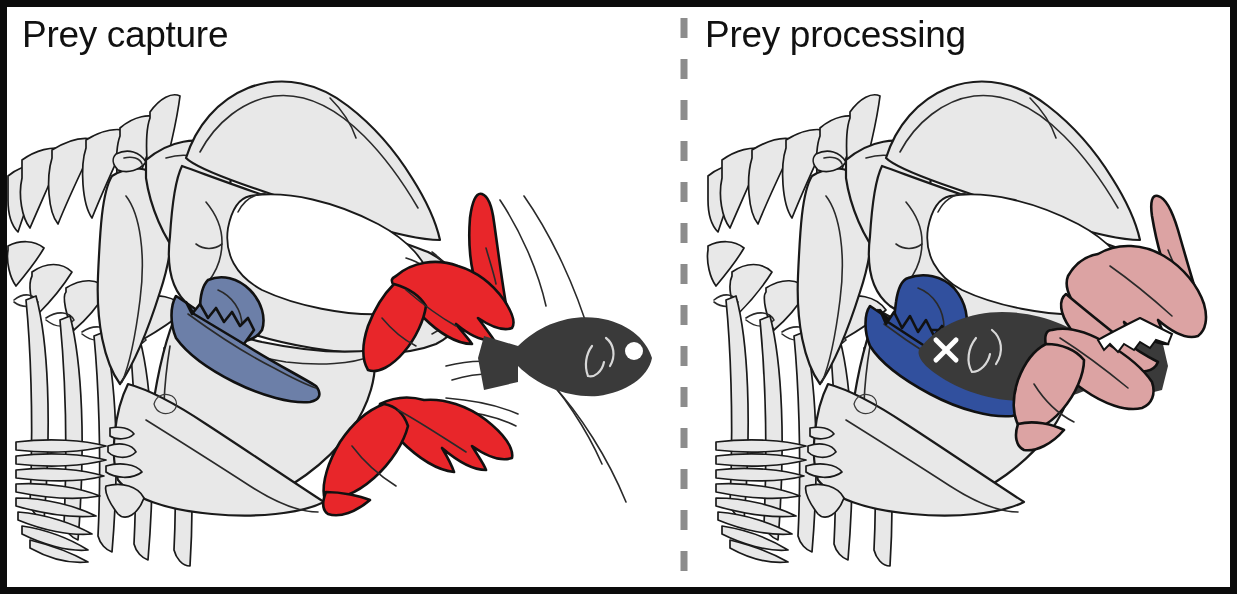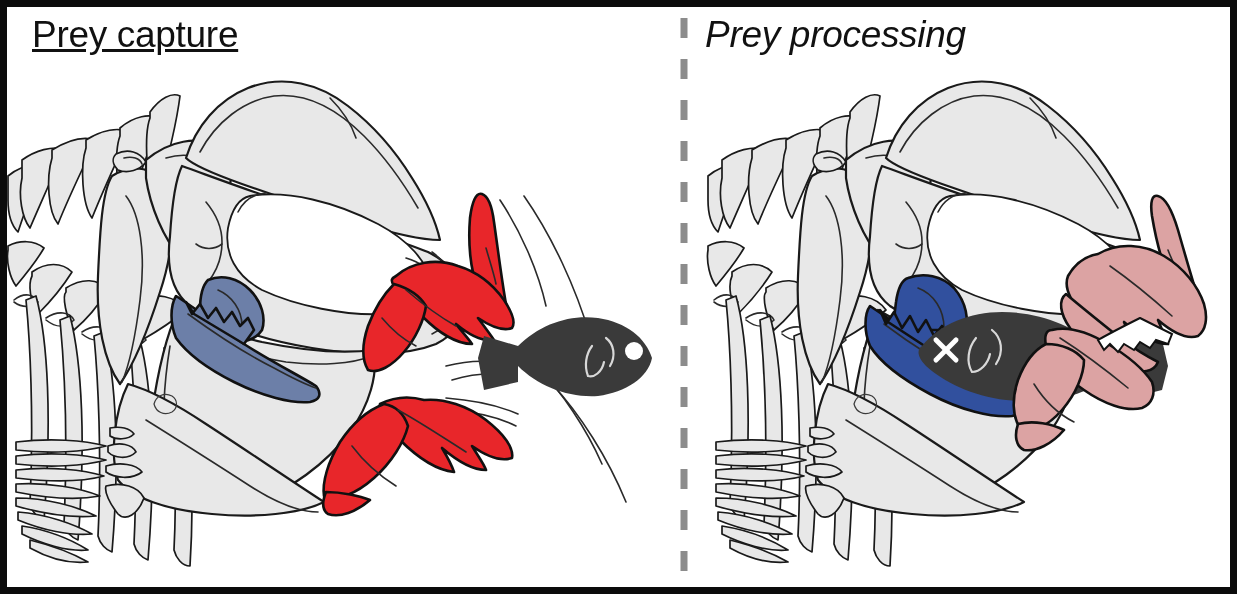--- a/index.html
+++ b/index.html
@@ -21,22 +21,22 @@
   }
   .panel-title{
     position:absolute;
     font-size:37px;
     line-height:1;
     color:#111111;
     letter-spacing:-0.3px;
     white-space:nowrap;
     z-index:20;
   }
-  #title-left{left:32px;top:16px;text-decoration:underline;}
-  #title-right{left:705px;top:16px;font-style:italic;}
+  #title-left{left:22px;top:16px;}
+  #title-right{left:705px;top:16px;}
   #art{position:absolute;left:0;top:0;width:1237px;height:594px;z-index:10;}
   #divider{position:absolute;left:0;top:0;width:1237px;height:594px;z-index:15;}
 </style>
 </head>
 <body>
 
 <div id="figure">
 
   <svg id="art" viewBox="0 0 1237 594">
     <defs>

